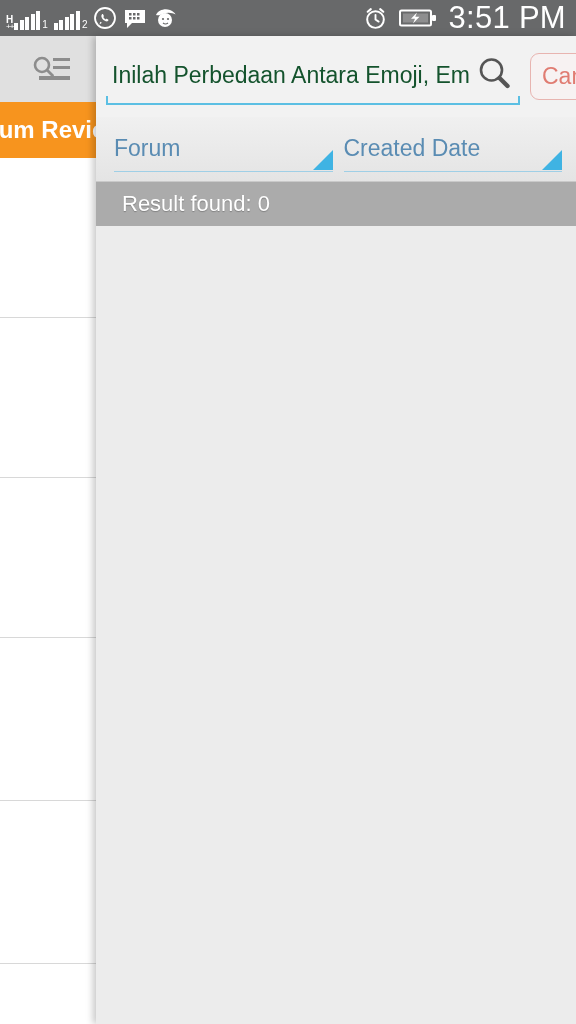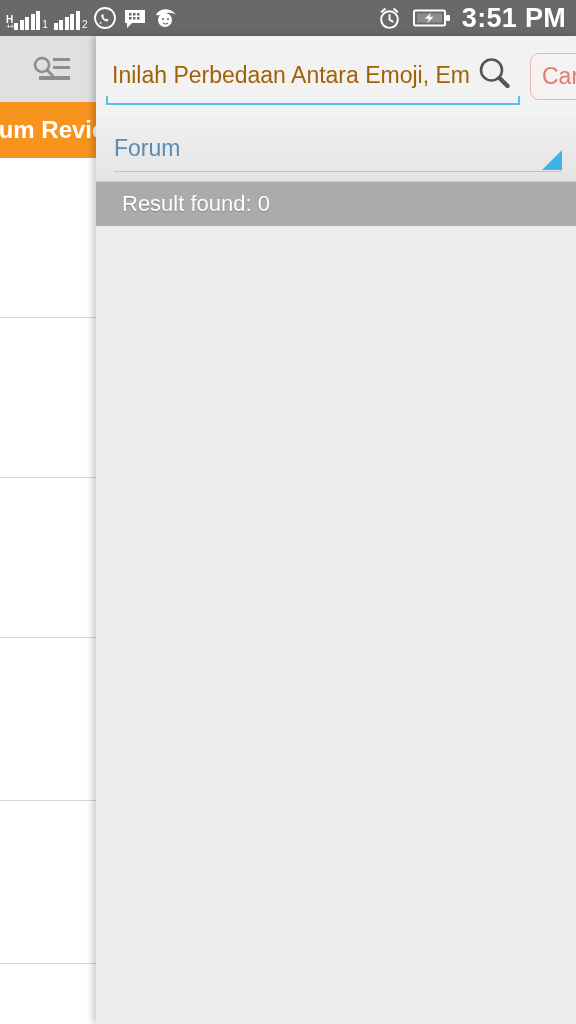--- a/index.html
+++ b/index.html
@@ -26,21 +26,21 @@
   .htag .pp { font-size: 8px; line-height: 6px; letter-spacing: -1px; }
   .bars { display: flex; align-items: flex-end; gap: 1.5px; height: 19px; }
   .bars i { display: block; width: 4px; background: #ffffff; }
   .bars i:nth-child(1){height:7px}.bars i:nth-child(2){height:10px}
   .bars i:nth-child(3){height:13px}.bars i:nth-child(4){height:16px}
   .bars i:nth-child(5){height:19px}
   .simnum { font-size: 10px; margin-left: 2px; align-self: flex-end;
             line-height: 11px; }
   .sb-icon { display: flex; align-items: center; }
 
-  .clocktime { font-size: 27px; font-weight: bold; letter-spacing: .3px; }
+  .clocktime { font-size: 31px; font-weight: normal; letter-spacing: .3px; }
 
   
   .bg-app {
     position: absolute; top: 36px; left: 0; width: 576px; height: 988px;
     background: #ffffff;
   }
   .bg-header {
     height: 66px; background: #e0e0e0; position: relative;
   }
   .bg-search-icon { position: absolute; left: 30px; top: 18px; }
@@ -77,21 +77,21 @@
     border-bottom: 2px solid #5bbfe3; position: relative;
     padding: 0 2px 0 6px;
   }
   .search-field::before, .search-field::after {
     content: ""; position: absolute; bottom: 0; width: 2px; height: 7px;
     background: #5bbfe3;
   }
   .search-field::before { left: 0; }
   .search-field::after { right: 0; }
   .search-text {
-    flex: 1; font-size: 23px; color: #a16207; white-space: nowrap;
+    flex: 1; font-size: 23px; color: #14532d; white-space: nowrap;
     overflow: hidden;
   }
   .search-text u {
     text-decoration: none;
     border-bottom: 3px solid #ef3e33;
     padding-bottom: 1px;
   }
   .mag { margin: 0 4px 0 6px; }
   .cancel-btn {
     margin-left: 10px; border: 1px solid #e8b4b0; border-radius: 9px;
@@ -266,20 +266,24 @@
         </span>
       </div>
       <div class="cancel-btn">Cancel</div>
     </div>
 
     <div class="filters">
       <div class="spinner">
         <span class="spinner-label">Forum</span>
         <span class="spinner-tri"></span>
       </div>
+      <div class="spinner">
+        <span class="spinner-label">Created Date</span>
+        <span class="spinner-tri"></span>
+      </div>
     </div>
 
     <div class="result-bar">
       <span class="result-text">Result found: 0</span>
     </div>
 
     <div class="results-area"></div>
   </div>
 
 </div>

